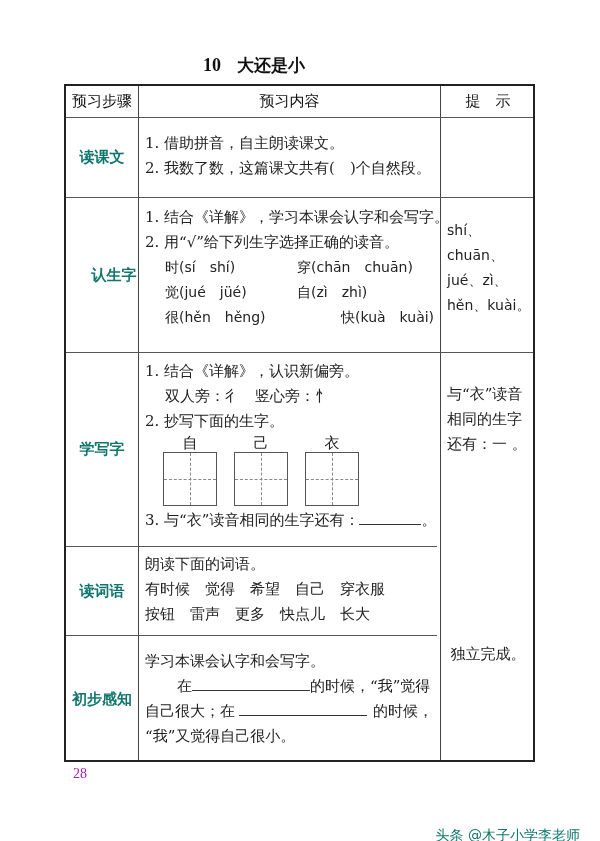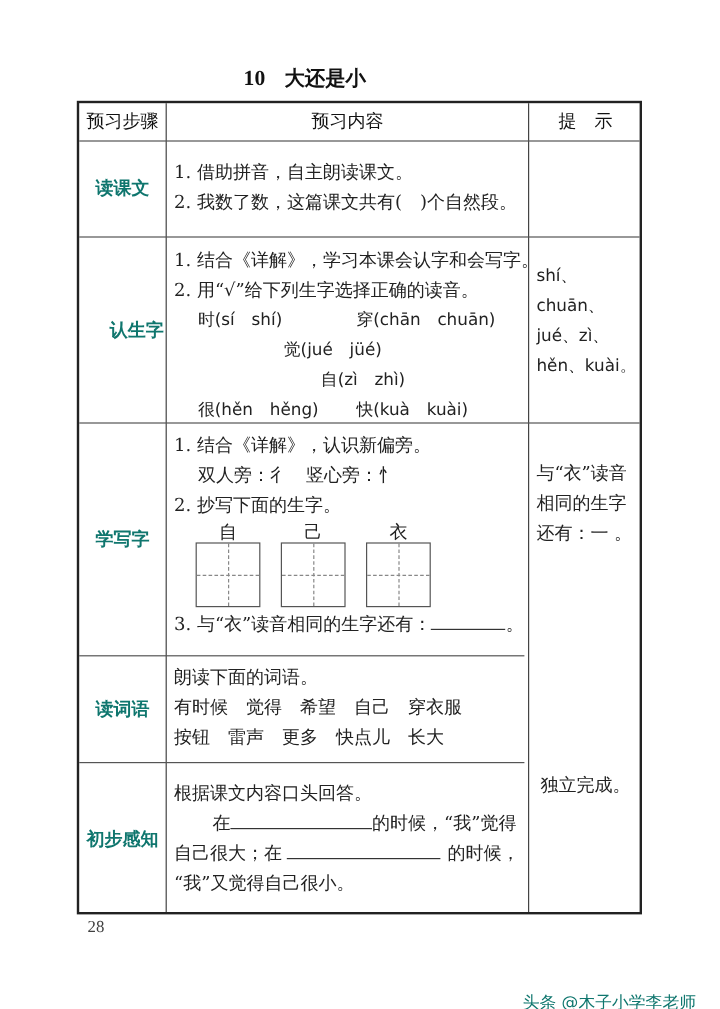--- a/index.html
+++ b/index.html
@@ -40,21 +40,21 @@
   .tian {
     width: 54px; height: 54px; border: 1px solid #555; position: relative; box-sizing: border-box;
   }
   .tian::before {
     content: ""; position: absolute; left: 50%; top: 0; bottom: 0; border-left: 1px dashed #888;
   }
   .tian::after {
     content: ""; position: absolute; top: 50%; left: 0; right: 0; border-top: 1px dashed #888;
   }
   .blank { display: inline-block; border-bottom: 1px solid #333; height: 16px; vertical-align: baseline; }
-  .pageno { position: absolute; left: 73px; top: 766px; font-family: "Liberation Serif", serif; font-size: 14px; color: #404040; }
+  .pageno { position: absolute; left: 73px; top: 766px; font-family: "Liberation Serif", serif; font-size: 14px; color: #a21caf; }
   .watermark {
     position: absolute; right: 20px; top: 807px; font-family: "DejaVu Sans", sans-serif;
     font-size: 14px; color: #0f766e; margin-top: 20px;
   }
 </style>
 </head>
 <body>
 
 <div class="title">
   <span class="num">10</span><span>大还是小</span>
@@ -82,25 +82,25 @@
   </div>
 
   <div class="cell step" style="left:12px; top:112px; width:72px; height:154px;">认生字</div>
   <div class="cell content" style="left:73px; top:119px; width:301px;">
     <div class="ln">1. 结合《详解》，学习本课会认字和会写字。</div>
     <div class="ln">2. 用“√”给下列生字选择正确的读音。</div>
     <div class="ln indent pinyin" style="display:flex;">
       <span style="width:132px">时(sí　shí)</span>
       <span>穿(chān　chuān)</span>
     </div>
-    <div class="ln indent pinyin" style="display:flex;flex-direction:column;">
+    <div class="ln indent pinyin" style="display:flex;">
       <span style="width:132px">觉(jué　jüé)</span>
       <span>自(zì　zhì)</span>
     </div>
-    <div class="ln indent pinyin" style="display:flex;">
+    <div class="ln indent pinyin" style="display:flex;gap:44px;">
       <span style="width:132px">很(hěn　hěng)</span>
       <span>快(kuà　kuài)</span>
     </div>
   </div>
   <div class="cell hint pin" style="left:375px; top:132px; width:94px;">
     <div>shí、</div>
     <div>chuān、</div>
     <div>jué、zì、</div>
     <div>hěn、kuài。</div>
   </div>
@@ -136,21 +136,21 @@
 
   <div class="cell step" style="left:0; top:461px; width:72px; height:88px;">读词语</div>
   <div class="cell content" style="left:73px; top:466px; width:301px;">
     <div class="ln">朗读下面的词语。</div>
     <div class="ln">有时候　觉得　希望　自己　穿衣服</div>
     <div class="ln">按钮　雷声　更多　快点儿　长大</div>
   </div>
 
   <div class="cell step" style="left:0; top:550px; width:72px; height:126px;">初步感知</div>
   <div class="cell content" style="left:73px; top:563px; width:301px;">
-    <div class="ln">根据课文内容口头回答。</div>
+    <div class="ln">学习本课会认字和会写字。</div>
     <div class="ln" style="padding-left:32px;">
       <span>在</span><span class="blank" style="width:118px"></span><span>的时候，“我”觉得</span>
     </div>
     <div class="ln">
       <span>自己很大；在</span><span class="blank" style="width:128px; margin-left:4px; margin-right:6px;"></span><span>的时候，</span>
     </div>
     <div class="ln">“我”又觉得自己很小。</div>
   </div>
 
   <div class="cell hint" style="left:375px; top:461px; width:94px; height:215px; display:flex; align-items:center; justify-content:center; padding-left:0;">独立完成。</div>

